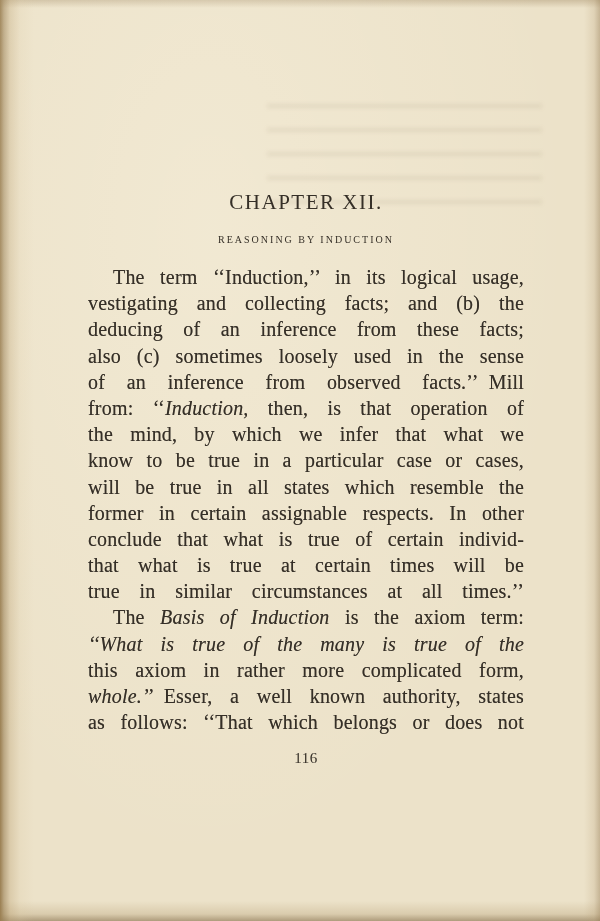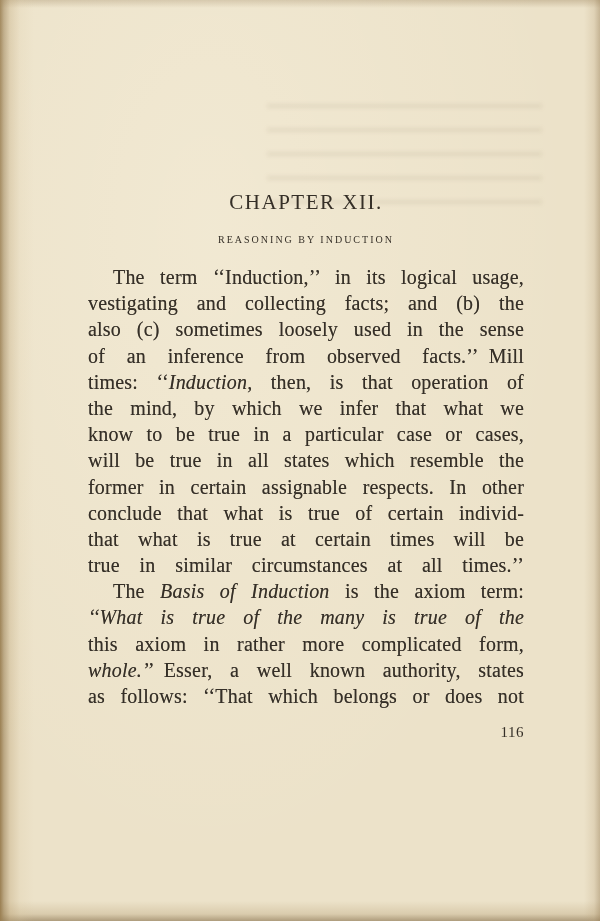--- a/index.html
+++ b/index.html
@@ -66,41 +66,42 @@
   .line {
     height: 26.2px;
     line-height: 26.2px;
     text-align: justify;
     text-align-last: justify;
     overflow: hidden;
   }
   .line.indent { text-indent: 25px; }
   .line em { font-style: italic; }
   .page-number {
-    text-align: right;
+    text-align: center;
     font-size: 15px;
     margin-top: 15px;
     letter-spacing: 0.5px;
   }
 </style>
 </head>
 <body>
 
 <div class="scan-page">
   <div class="show-through"></div>
   <div class="content">
     <h1 class="chapter-heading">CHAPTER XII.</h1>
     <h2 class="section-heading">REASONING BY INDUCTION</h2>
     <div class="body-text">
         <div class="paragraph">
           <div class="line indent"><span>The term ‘‘Induction,’’ in its logical usage,</span></div>
           <div class="line"><span>vestigating and collecting facts; and (b) the</span></div>
+          <div class="line"><span>deducing of an inference from these facts;</span></div>
           <div class="line"><span>also (c) sometimes loosely used in the sense</span></div>
           <div class="line"><span>of an inference from observed facts.’’ Mill</span></div>
-          <div class="line"><span>times: ‘‘</span><em>Induction,</em><span> then, is that operation of</span></div>
+          <div class="line"><span>from: ‘‘</span><em>Induction,</em><span> then, is that operation of</span></div>
           <div class="line"><span>the mind, by which we infer that what we</span></div>
           <div class="line"><span>know to be true in a particular case or cases,</span></div>
           <div class="line"><span>will be true in all states which resemble the</span></div>
           <div class="line"><span>former in certain assignable respects. In other</span></div>
           <div class="line"><span>conclude that what is true of certain individ-</span></div>
           <div class="line"><span>that what is true at certain times will be</span></div>
           <div class="line"><span>true in similar circumstances at all times.’’</span></div>
         </div>
         <div class="paragraph">
           <div class="line indent"><span>The </span><em>Basis of Induction</em><span> is the axiom term:</span></div>

